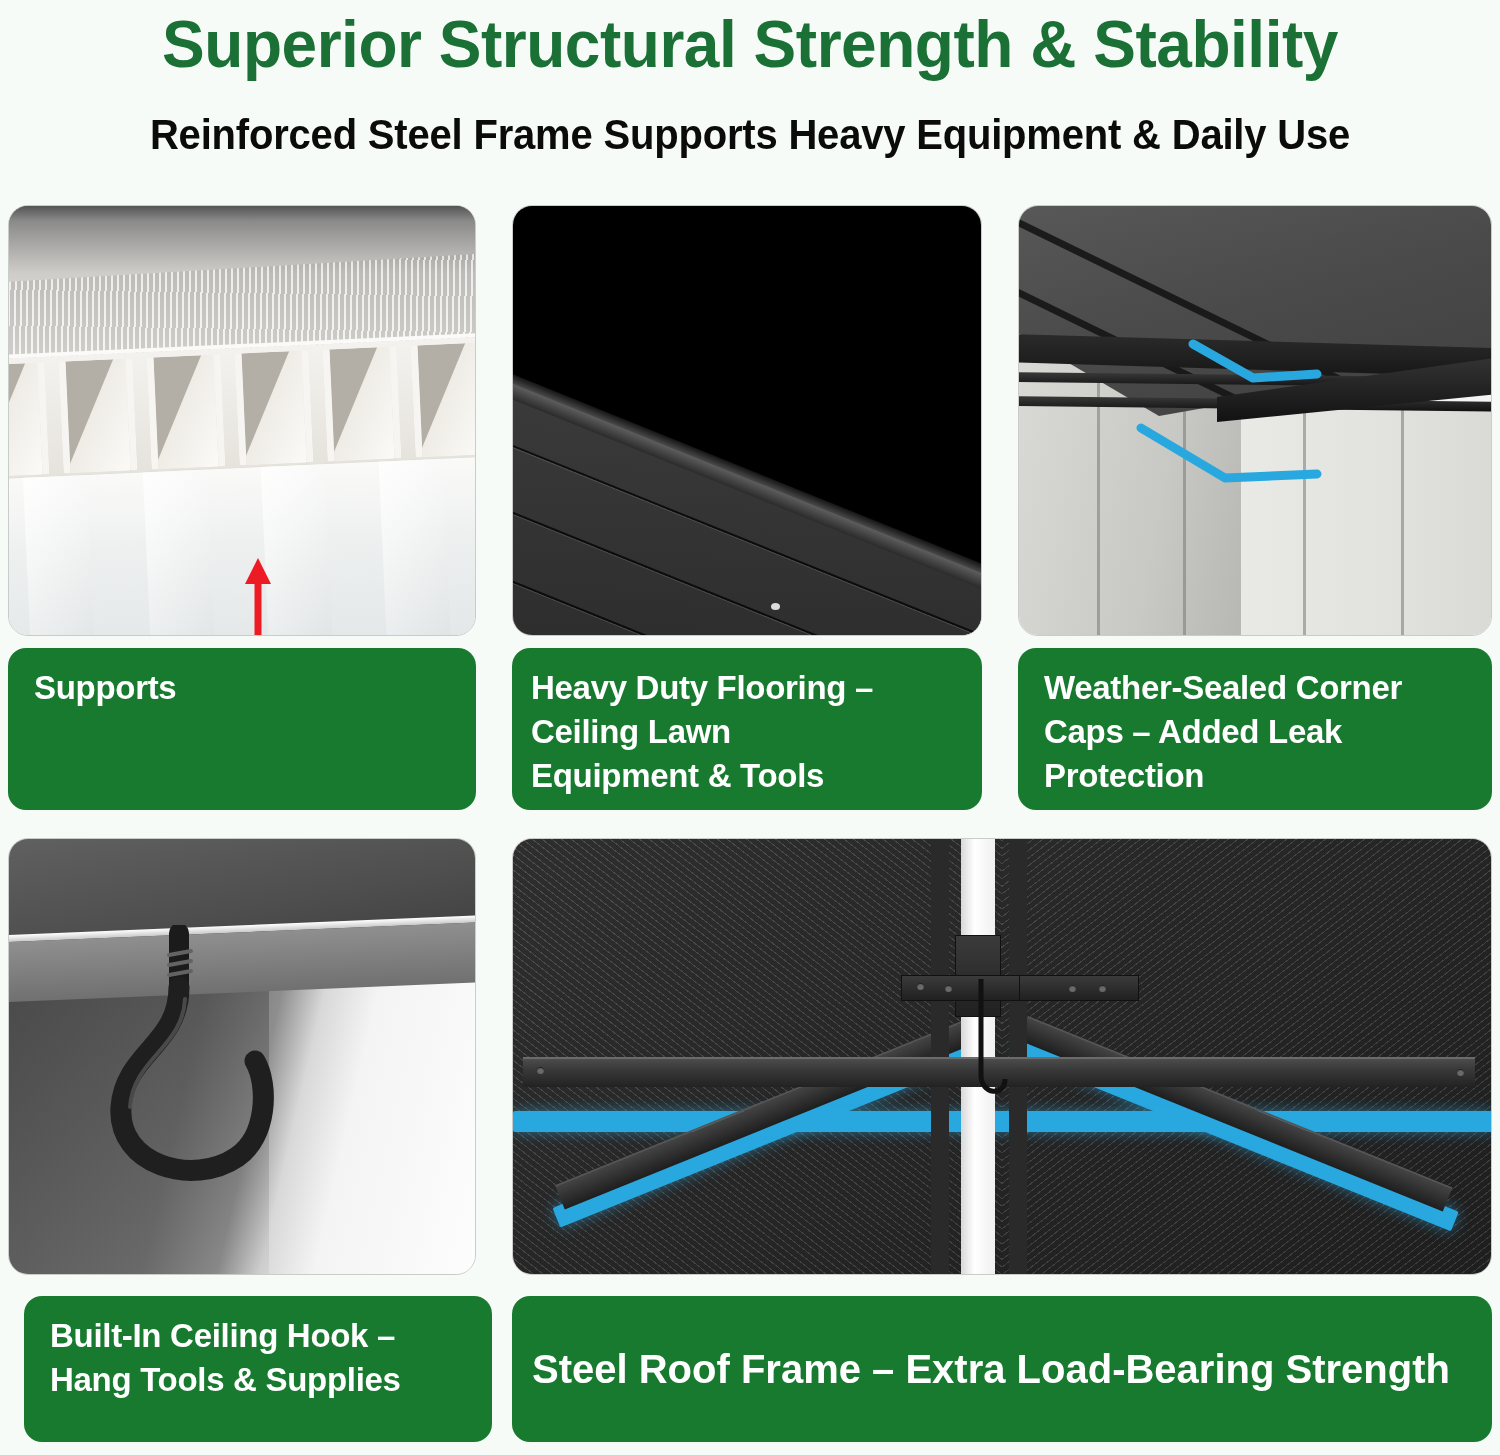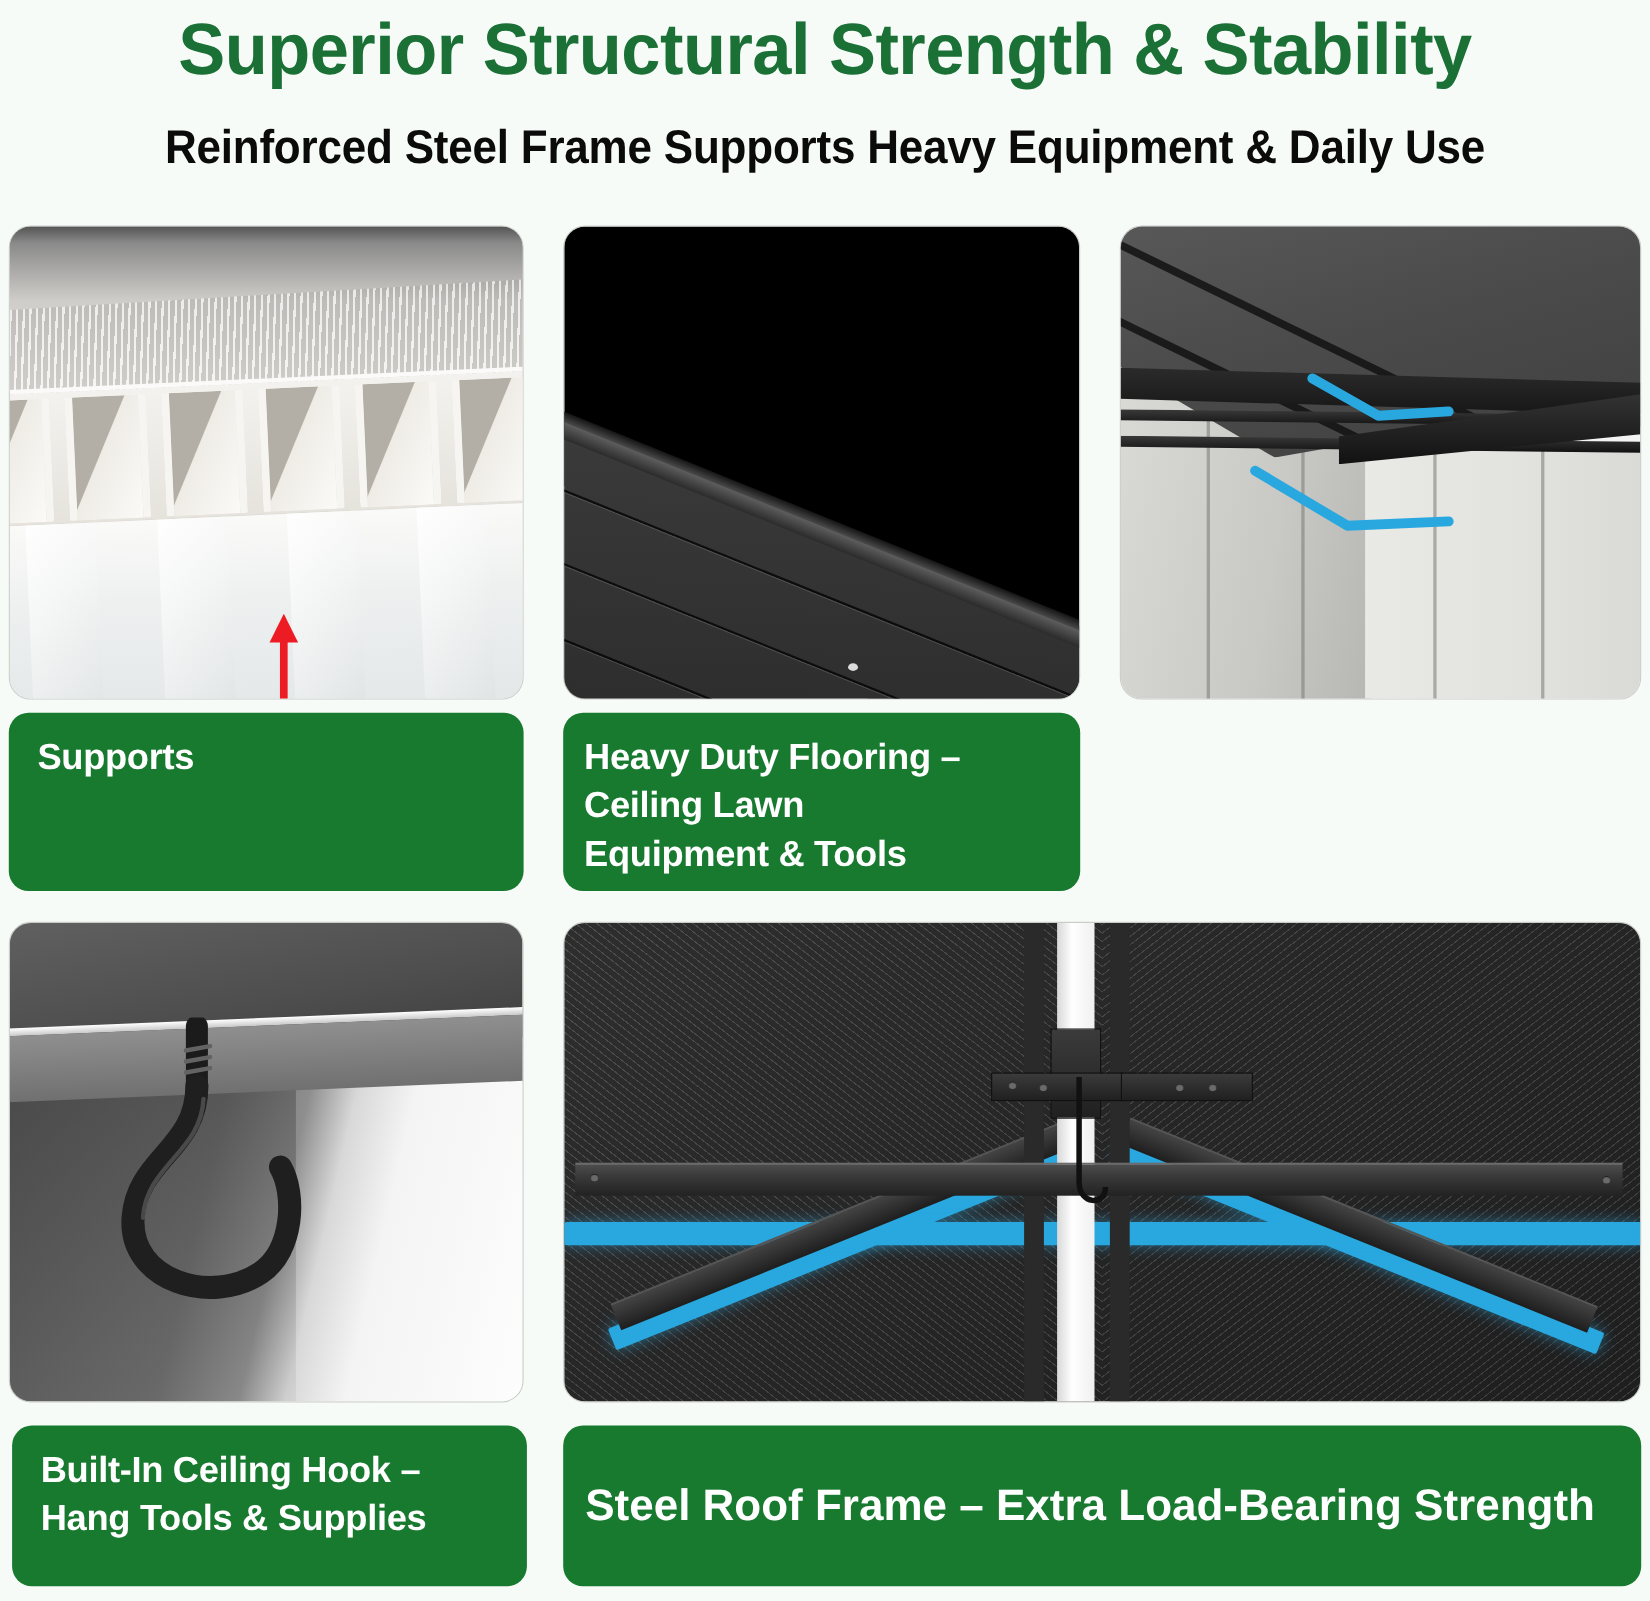--- a/index.html
+++ b/index.html
@@ -270,21 +270,21 @@
   }
   .t5-bolt {
     position: absolute; width: 7px; height: 7px; border-radius: 50%;
     background: #6a6a6a; box-shadow: inset 0 1px 1px rgba(0,0,0,0.8);
   }
 
   
   #cap1 { left: 8px;    top: 648px;  width: 468px; height: 162px; }
   #cap2 { left: 512px;  top: 648px;  width: 470px; height: 162px; padding-left: 19px; }
   #cap3 { left: 1018px; top: 648px;  width: 474px; height: 162px; }
-  #cap4 { left: 11px;    top: 1296px; width: 468px; height: 146px; }
+  #cap4 { left: 24px;    top: 1296px; width: 468px; height: 146px; }
   #cap5 { left: 512px;  top: 1296px; width: 980px; height: 146px; }
 </style>
 </head>
 <body>
 
 <div class="page">
 
   <div class="headline">Superior Structural Strength &amp; Stability</div>
   <div class="subhead">Reinforced Steel Frame Supports Heavy Equipment &amp; Daily Use</div>
 
@@ -410,20 +410,25 @@
   <div class="caption" id="cap1">
     <span>Supports</span>
   </div>
 
   <div class="caption" id="cap2">
     <span>Heavy Duty Flooring –</span>
     <span>Ceiling Lawn</span>
     <span>Equipment &amp; Tools</span>
   </div>
 
+  <div class="caption" id="cap3">
+    <span>Weather-Sealed Corner</span>
+    <span>Caps – Added Leak</span>
+    <span>Protection</span>
+  </div>
 
   <div class="caption" id="cap4">
     <span>Built-In Ceiling Hook –</span>
     <span>Hang Tools &amp; Supplies</span>
   </div>
 
   <div class="caption wide-single" id="cap5">
     <span>Steel Roof Frame – Extra Load-Bearing Strength</span>
   </div>
 

